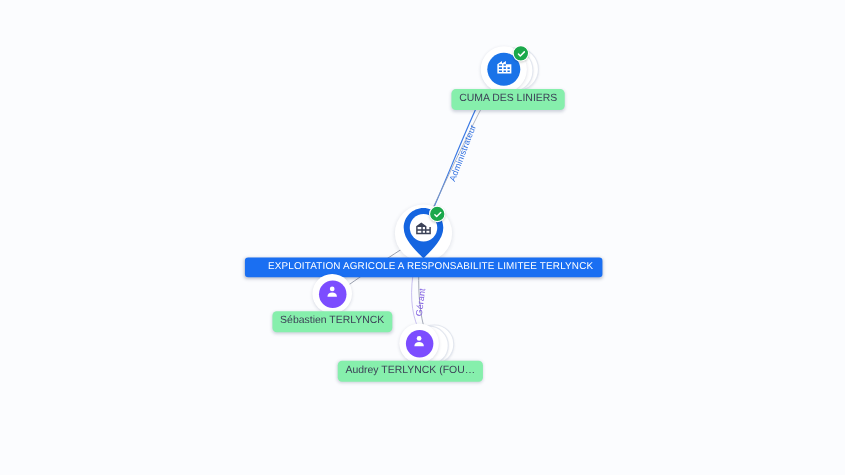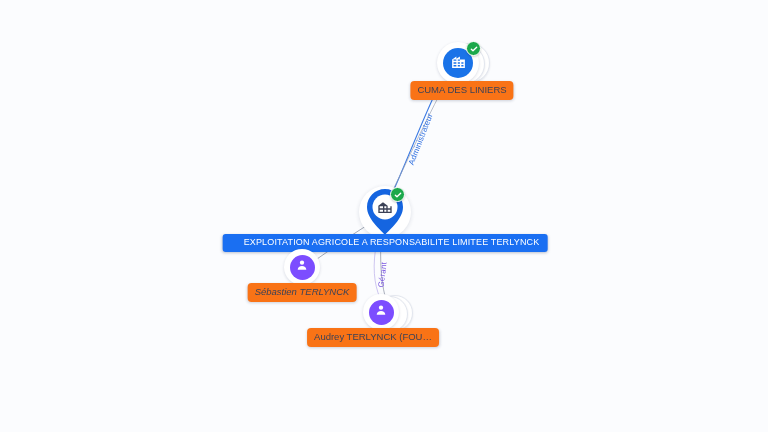--- a/index.html
+++ b/index.html
@@ -107,21 +107,21 @@
     position: absolute;
     transform: translateX(-50%);
     white-space: nowrap;
     font-size: 9.5px;
     line-height: 1;
     padding: 4px 7px 5px;
     border-radius: 4px;
     user-select: none;
   }
   .label.plain {
-    background: #f97316;
+    background: #86efac;
     color: #3c4257;
     box-shadow: 0 1px 3px rgba(25,40,80,.20);
   }
   .label.primary {
     background: #1a6ff2;
     color: #ffffff;
     font-size: 9px;
     letter-spacing: .15px;
     border-radius: 3px;
     padding: 4px 8px 5px;
@@ -220,21 +220,21 @@
           <span>
             <svg width="14" height="14" viewBox="0 0 24 24" fill="#ffffff">
               <circle cx="12" cy="8" r="3.7"></circle>
               <path d="M4.6 20c0-4.1 3.3-6.4 7.4-6.4s7.4 2.3 7.4 6.4z"></path>
             </svg>
           </span>
         </div>
       </div>
     </div>
   </div>
-  <div class="label plain" style="left:302px; top:283px;font-style:italic;">Sébastien TERLYNCK</div>
+  <div class="label plain" style="left:302px; top:283px;">Sébastien TERLYNCK</div>
 
   <div class="node" style="left:387px; top:312px;">
     <div style="position:relative; width:50px; height:38px;">
       <div class="stack" style="width:34px;height:34px;left:15px;top:2px;"></div>
       <div class="stack" style="width:34px;height:34px;left:10px;top:3px;"></div>
       <div class="disc" style="width:36px;height:36px;position:absolute;left:1px;top:1px;">
         <div class="inner purple" style="width:25px;height:25px;">
           <span>
             <svg width="14" height="14" viewBox="0 0 24 24" fill="#ffffff">
               <circle cx="12" cy="8" r="3.7"></circle>

